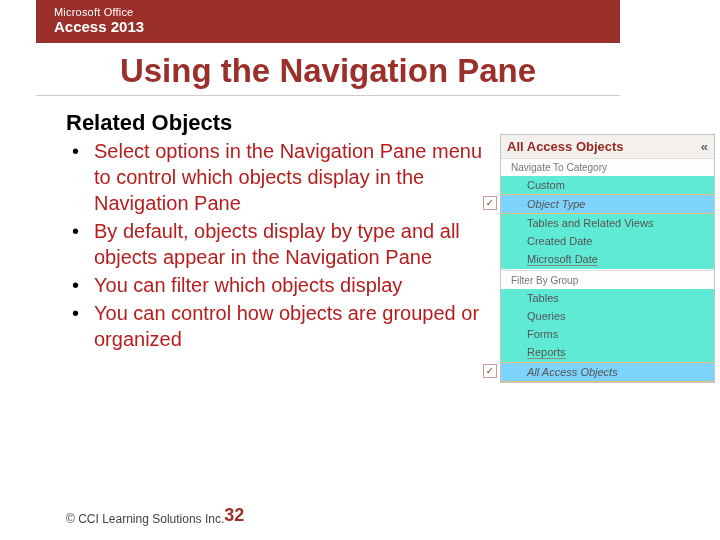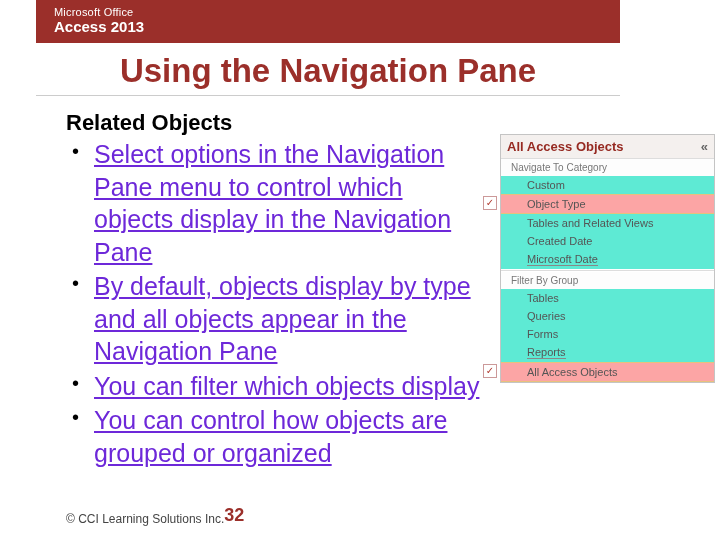--- a/index.html
+++ b/index.html
@@ -32,27 +32,26 @@
     flex-direction: row;
     padding: 0 30px;
     gap: 14px;
     flex: 1;
   }
   
   .text-col { flex: 0 0 420px; }
   .subheading { font-size: 22px; font-weight: 700; color: #000; margin-bottom: 2px; }
   ul.bullets { list-style: none; padding-left: 0; }
   ul.bullets li {
-    font-size: 25px;
+    font-size: 20px;
     line-height: 1.3;
-    color: #6d28d9;
+    color: #b91c1c;
     padding-left: 28px;
     position: relative;
     margin-bottom: 2px;
-    text-decoration: underline;
   }
   ul.bullets li::before {
     content: "•";
     position: absolute;
     left: 6px;
     top: 0;
     font-size: 20px;
     color: #000;
   }
   
@@ -97,23 +96,24 @@
     padding: 3px 8px 3px 26px;
     background: #5eead4;
     color: #555;
     font-size: 11px;
     display: flex;
     align-items: center;
     position: relative;
     min-height: 18px;
   }
   .np-item.selected {
-    background: #fca5a5;
+    background: #7dd3fc;
     border-top: 1px solid #e8c17d;
     border-bottom: 1px solid #e8c17d;
+    font-style: italic;
   }
   .np-item.underline span { border-bottom: 1px solid #888; padding-bottom: 0px; }
   .np-check {
     position: absolute;
     left: -18px;
     top: 2px;
     width: 14px;
     height: 14px;
     border: 1px solid #c99;
     background: #fff;

